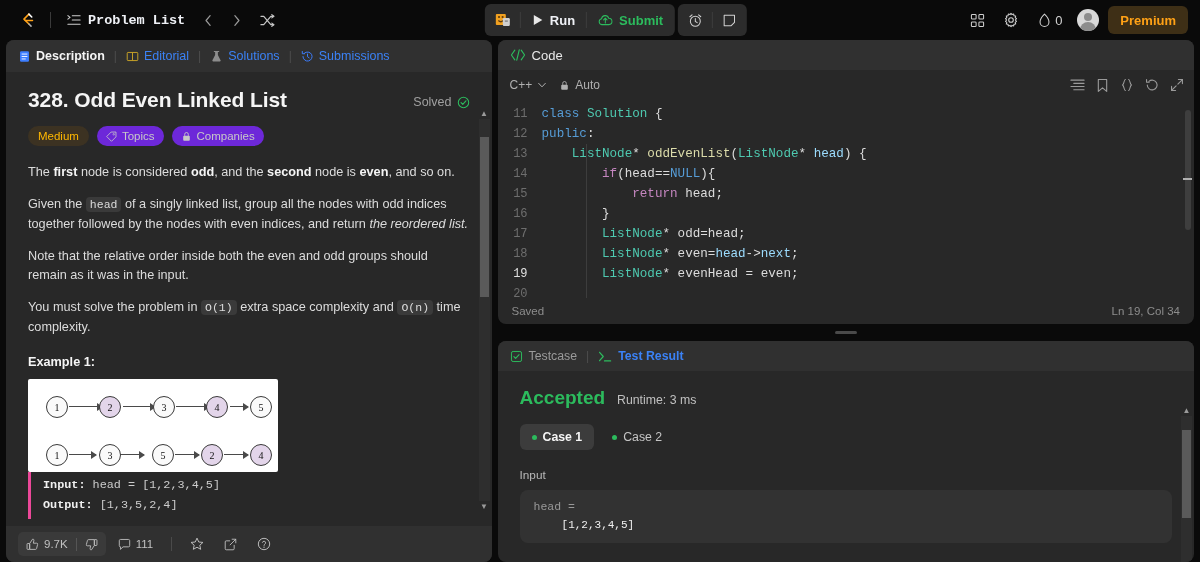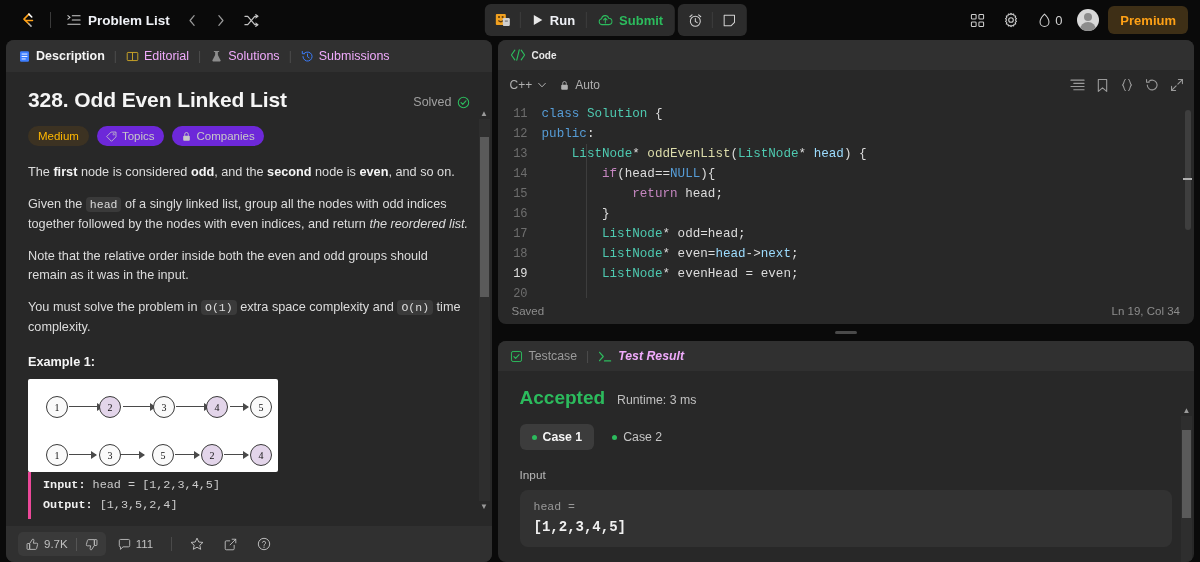--- a/index.html
+++ b/index.html
@@ -20,21 +20,21 @@
   .nav-left { display: flex; align-items: center; padding-left: 12px; gap: 2px; }
   .logo-btn {
     width: 30px; height: 28px;
     display: flex; align-items: center; justify-content: center;
     border-radius: 5px;
   }
   .nav-div { width: 1px; height: 16px; background: #3a3a3a; margin: 0 6px; }
   .problist {
     display: flex; align-items: center; gap: 7px;
     padding: 4px 8px; border-radius: 5px;
-    color: #eff1f6; font-size: 13.5px; font-weight: 600;
+    color: #eff1f6; font-size: 13.5px; font-weight: 600; font-family: Liberation Mono, monospace;
   }
   .arrow-btn {
     width: 26px; height: 26px;
     display: flex; align-items: center; justify-content: center;
     color: #9a9a9a; border-radius: 5px;
   }
   .shuffle-btn {
     width: 28px; height: 26px;
     display: flex; align-items: center; justify-content: center;
     color: #c5c5c5; border-radius: 5px; margin-left: 2px;
@@ -115,21 +115,21 @@
     position: relative;
   }
   .tabbar {
     height: 32px; background: #303030;
     display: flex; align-items: center;
     padding-left: 12px; gap: 0;
     flex-shrink: 0;
   }
   .tab {
     display: flex; align-items: center; gap: 5px;
-    font-size: 12.5px; color: #f0abfc;
+    font-size: 12.5px; color: #3b82f6;
     padding: 0 9px 0 0;
   }
   .tab.active { color: #f5f5f5; font-weight: 600; }
   .tab-div { color: #4d4d4d; font-size: 12px; padding-right: 9px; }
 
   .desc-scroll {
     flex: 1; overflow: hidden; position: relative;
     padding: 16px 22px 10px 22px;
   }
   .ptitle-row {
@@ -239,21 +239,21 @@
   .codecard {
     background: #282828; border-radius: 8px;
     height: 284px; display: flex; flex-direction: column;
     overflow: hidden; position: relative;
   }
   .codehdr {
     height: 30px; background: #303030;
     display: flex; align-items: center;
     padding-left: 12px; gap: 6px; flex-shrink: 0;
   }
-  .codehdr .lbl { color: #e8e8e8; font-size: 10px; font-weight: 700; }
+  .codehdr .lbl { color: #e8e8e8; font-size: 13px; font-weight: 400; }
 
   .codetools {
     height: 30px; display: flex; align-items: center;
     padding: 0 10px 0 12px; flex-shrink: 0;
     justify-content: space-between;
   }
   .ct-left { display: flex; align-items: center; gap: 12px; }
   .langsel {
     display: flex; align-items: center; gap: 5px;
     color: #b0b0b0; font-size: 12px;
@@ -322,21 +322,21 @@
   }
   .resulthdr {
     height: 30px; background: #303030;
     display: flex; align-items: center;
     padding-left: 12px; gap: 0; flex-shrink: 0;
   }
   .rtab {
     display: flex; align-items: center; gap: 6px;
     font-size: 12.3px; color: #9a9a9a; padding-right: 9px;
   }
-  .rtab.active { color: #f0abfc; font-weight: 600; font-style: italic; }
+  .rtab.active { color: #3b82f6; font-weight: 600; }
   .rtab-div { color: #4d4d4d; font-size: 12px; padding-right: 9px; }
 
   .resbody {
     flex: 1; padding: 16px 22px 0 22px; overflow: hidden;
     position: relative;
   }
   .accrow { display: flex; align-items: baseline; gap: 12px; }
   .accepted { color: #2cbb5d; font-size: 19px; font-weight: bold; }
   .runtime { color: #c0c0c0; font-size: 12.3px; }
   .caserow { display: flex; align-items: center; gap: 6px; margin-top: 15px; }
@@ -348,22 +348,22 @@
   .casebtn.active { background: #3c3c3c; color: #f5f5f5; font-weight: 600; }
   .dotg { width: 5px; height: 5px; border-radius: 50%; background: #2cbb5d; }
 
   .seclabel { color: #b8b8b8; font-size: 11.8px; margin-top: 18px; }
   .iopanel {
     margin-top: 8px; background: #323232; border-radius: 8px;
     padding: 10px 14px 12px 14px;
   }
   .iolabel { color: #999; font-size: 11.5px; font-family: "Liberation Mono", monospace; }
   .iovalue {
-    color: #f0f0f0; font-size: 14px; margin-top: 6px;
-    font-family: "Liberation Mono", monospace; font-weight: bold;
+    color: #f0f0f0; font-size: 11px; margin-top: 6px;
+    font-family: "Liberation Mono", monospace; font-weight: normal; margin-left: 28px;
   }
 
   .rscroll {
     position: absolute; right: 2px; top: 34px; bottom: 2px; width: 11px;
   }
   .rscroll .trk2 { width: 11px; height: 100%; background: #2e2e2e; position: relative; }
   .rscroll .thm3 {
     position: absolute; left: 1px; width: 9px; top: 14px; height: 88px;
     background: #5a5a5a;
   }

